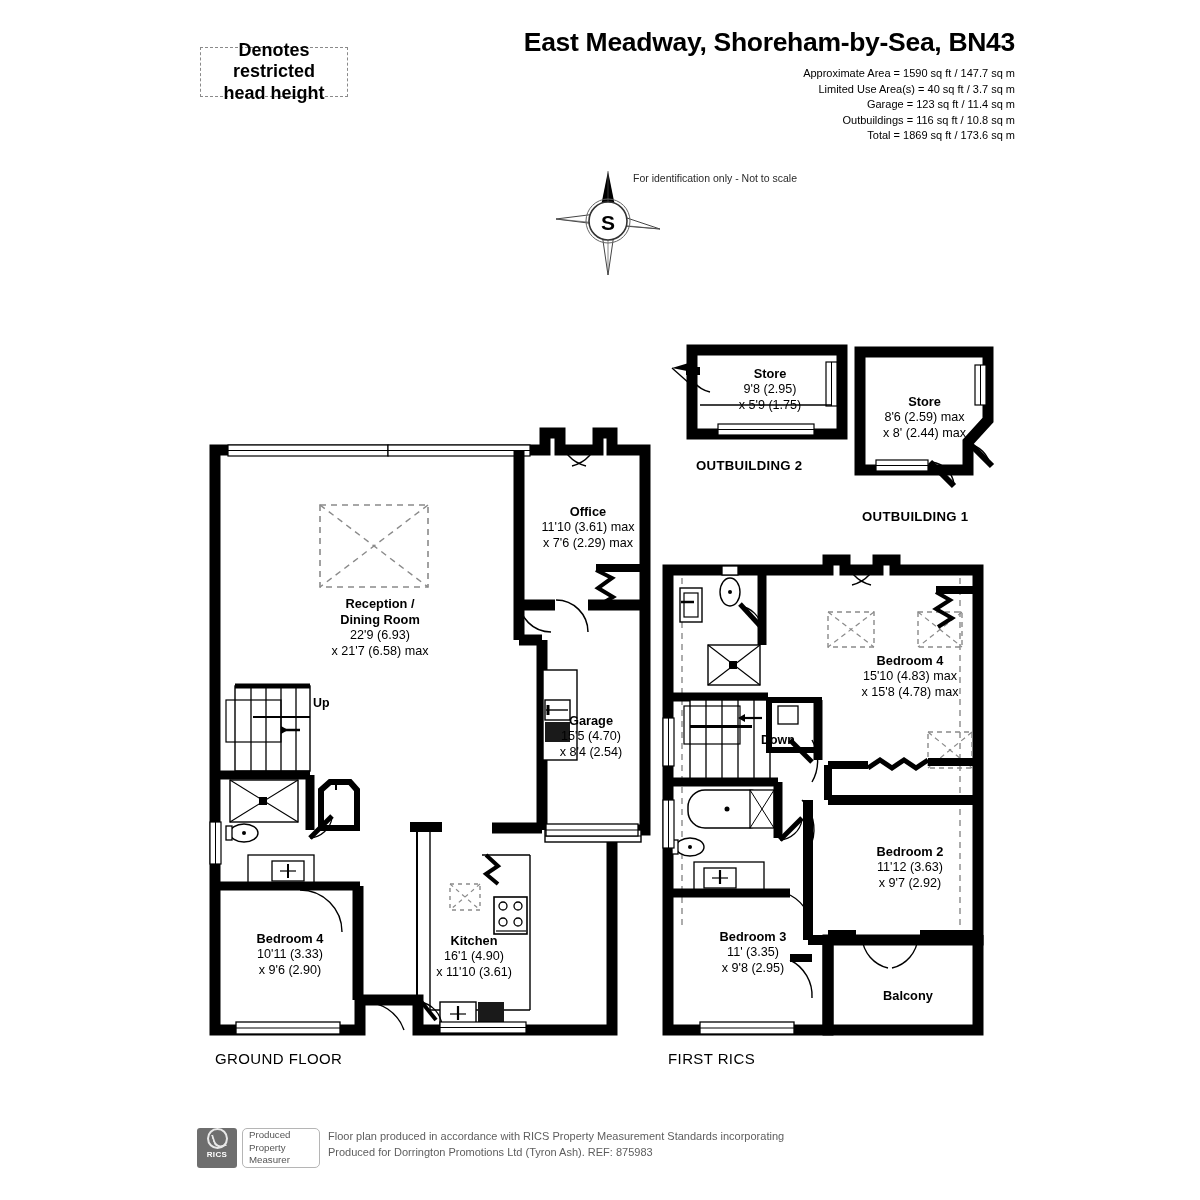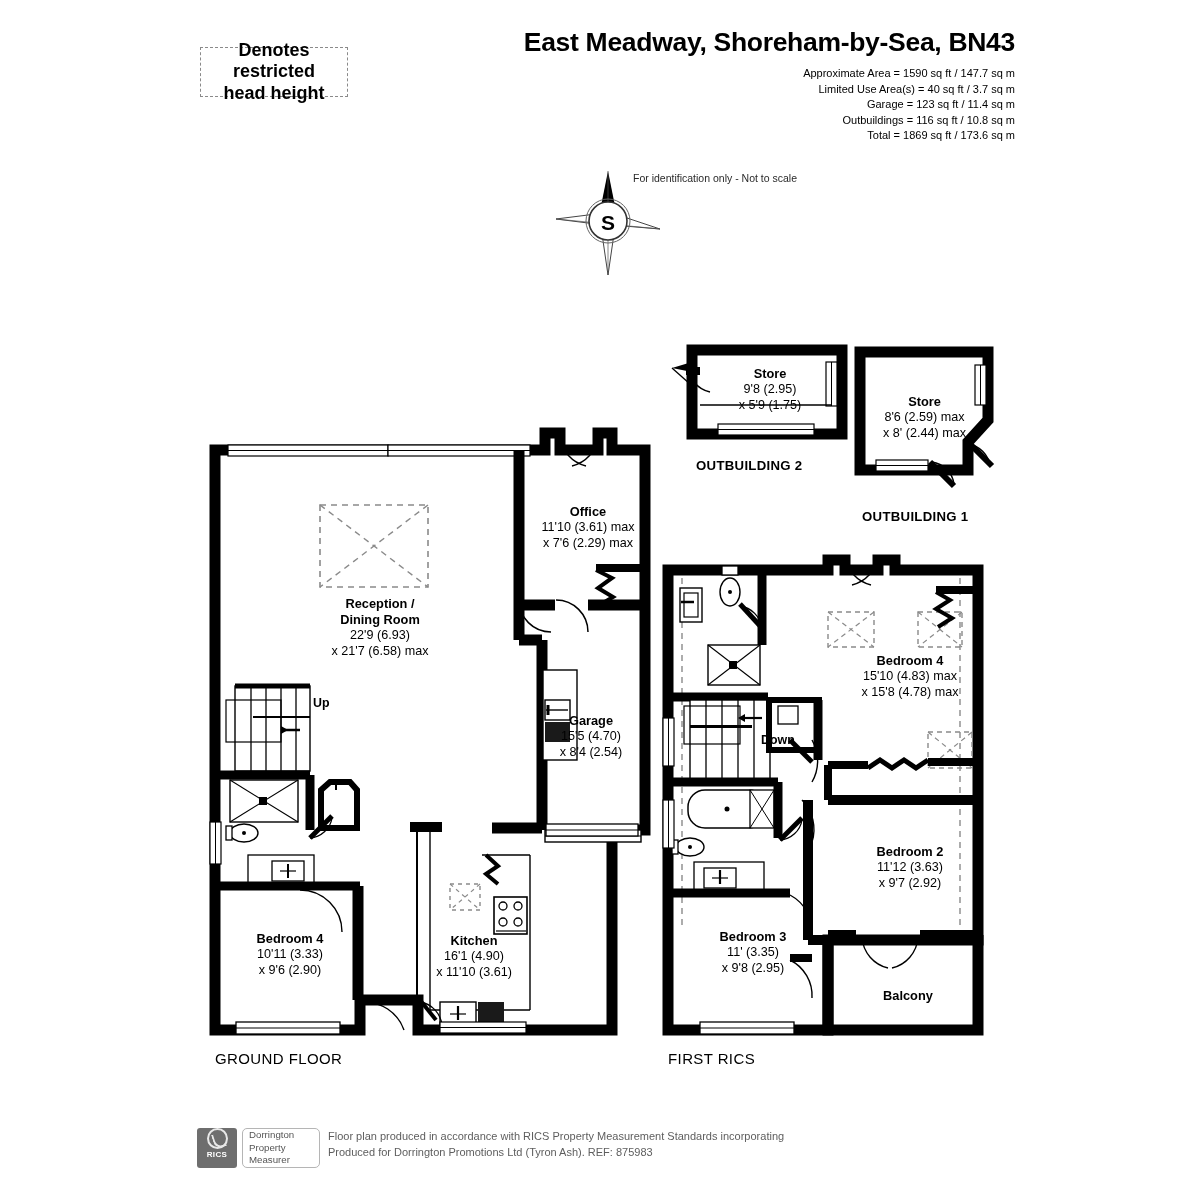--- a/index.html
+++ b/index.html
@@ -533,21 +533,21 @@
   <span class="rdim">x 8' (2.44) max</span>
 </div>
 <div class="obLabel" style="left:862px; top:509px;">OUTBUILDING 1</div>
 
 <div id="footer">
   <div id="rics-badge">
     <div class="ring"></div>
     <div class="rics-word">RICS</div>
   </div>
   <div id="cert-box">
-    <div>Dorrington</div>
+    <div>Produced</div>
     <div>Property</div>
     <div>Measurer</div>
   </div>
   <div id="legal">
     <div>Floor plan produced in accordance with RICS Property Measurement Standards incorporating</div>
     <div>Produced for Dorrington Promotions Ltd (Tyron Ash).   REF:  875983</div>
   </div>
 </div>
 
 </body></html>

